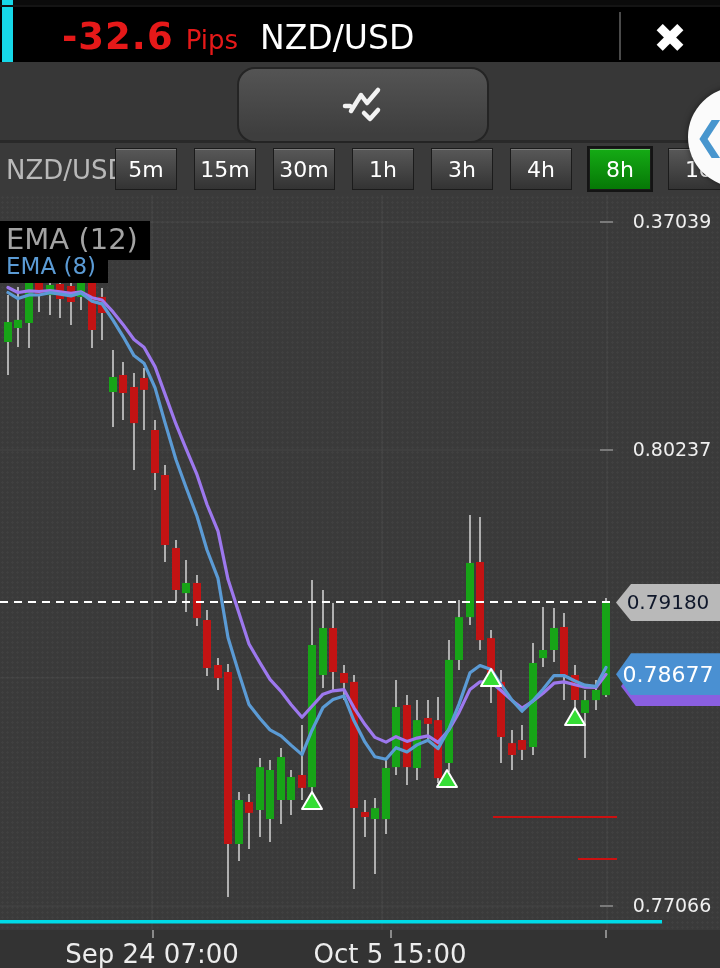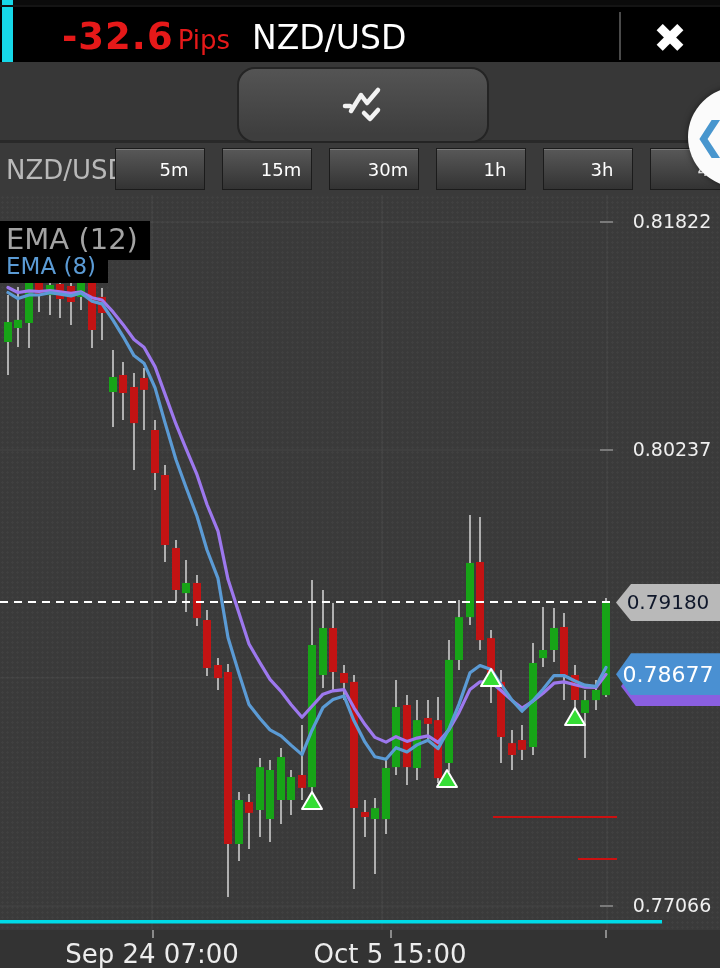--- a/index.html
+++ b/index.html
@@ -5,37 +5,37 @@
   html,body{margin:0;padding:0;background:#222;}
   .app{position:relative;width:720px;height:968px;background:#3a3a3a;overflow:hidden;
        font-family:"DejaVu Sans",sans-serif;}
   
   .topstrip{position:absolute;top:0;left:0;width:720px;height:7px;background:#0b0b0b;z-index:1;}
   .header{position:absolute;top:7px;left:0;width:720px;height:55px;background:#000;z-index:2;}
   .accent{position:absolute;left:2px;top:0;width:11px;height:62px;background:#16d8e8;z-index:2;}
   .hairline{position:absolute;left:0;top:5px;width:720px;height:2px;background:#141414;z-index:3;}
   .hgroup{position:absolute;left:62px;top:7px;height:55px;display:flex;align-items:baseline;z-index:4;padding-top:8px;box-sizing:border-box;}
   .pips-val{color:#e51919;font-size:37px;font-weight:bold;letter-spacing:1px;}
-  .pips-lbl{color:#e51919;font-size:26px;margin-left:4px;}
+  .pips-lbl{color:#e51919;font-size:26px;margin-left:12px;}
   .hsym{color:#fff;font-size:33px;margin-left:22px;}
   .hdivider{position:absolute;left:619px;top:12px;width:2px;height:48px;background:#4a4a4a;z-index:4;}
   .close-btn{position:absolute;left:638px;top:14px;width:64px;height:48px;color:#fff;font-size:40px;
              font-weight:bold;display:flex;align-items:center;justify-content:center;z-index:4;cursor:pointer;}
   
   .toolbar-zone{position:absolute;top:62px;left:0;width:720px;height:78px;background:#373737;
                 border-bottom:3px solid #292929;}
   .chart-type-button{position:absolute;left:237px;top:5px;width:248px;height:72px;border-radius:18px;
                 background:linear-gradient(#545454,#3e3e3e 90%);border:2px solid #242424;
                 display:flex;align-items:center;justify-content:center;cursor:pointer;}
   .tf-row{position:absolute;top:146px;left:0;width:720px;height:49px;}
   .tf-symbol{position:absolute;left:6px;top:9px;color:#b9b9b9;font-size:26px;}
   .tf-buttons{position:absolute;left:115px;top:2px;display:flex;gap:17px;}
   .tf-btn{width:60px;height:40px;border-radius:0;background:linear-gradient(#585858,#333);
-          border:1px solid #1b1b1b;color:#fff;font-size:18px;display:flex;align-items:center;
-          justify-content:center;box-shadow:inset 0 1px 0 rgba(255,255,255,.22);cursor:pointer;flex:none;padding-left:28px;}
+          border:1px solid #1b1b1b;color:#fff;font-size:22px;display:flex;align-items:center;
+          justify-content:center;box-shadow:inset 0 1px 0 rgba(255,255,255,.22);cursor:pointer;flex:none;}
   .tf-btn.selected{background:linear-gradient(#15ab15,#067806);box-shadow:inset 0 1px 0 rgba(255,255,255,.35),0 0 0 2px #141414;}
   .back-circle{position:absolute;left:688px;top:87px;width:100px;height:100px;border-radius:50%;
                background:#fbfbfb;z-index:6;box-shadow:0 0 6px rgba(0,0,0,.5);cursor:pointer;}
   .back-chevron{position:absolute;left:6px;top:27px;font-size:38px;color:#4896ce;font-weight:bold;}
   
   .chart{position:absolute;top:195px;left:0;width:720px;height:735px;
          background-image:radial-gradient(rgba(255,255,255,.032) 1px,transparent 1.3px);
          background-size:5px 5px;}
   #plot{position:absolute;left:0;top:0;}
   .legend{position:absolute;background:#000;padding:1px 12px 4px 6px;z-index:3;}
@@ -236,21 +236,21 @@
         <rect x="0" y="725" width="662" height="3.5" fill="#00dce8"></rect>
         <line x1="600" x2="613" y1="27.0" y2="27.0" stroke="#7a7a7a" stroke-width="2"></line>
         <line x1="600" x2="613" y1="255.0" y2="255.0" stroke="#7a7a7a" stroke-width="2"></line>
         <line x1="600" x2="613" y1="711.0" y2="711.0" stroke="#7a7a7a" stroke-width="2"></line>
       </svg>
     <div class="legend l12">EMA (12)</div>
     <div class="legend l8">EMA (8)</div>
     <div class="tag purple" id="tagPurple" style="top: 471.323px;"></div>
     <div class="tag gray" id="tagGray" style="top: 388.98px;">0.79180</div>
     <div class="tag blue" id="tagBlue" style="top: 458.323px;">0.78677</div>
-  <div class="axis-price" style="top: 15px;">0.81822</div>
+  <div class="axis-price" style="top: 15px;">0.37039</div>
       <div class="axis-price" style="top: 242.959px;">0.80237</div>
       <div class="axis-price" style="top: 699.021px;">0.77066</div>
     </div>
 
   <div class="xaxis" id="xaxis">
       <div class="xtick" style="left: 152px;"></div>
       <div class="xlabel" style="left: 152px;">Sep 24 07:00</div>
       <div class="xtick" style="left: 390px;"></div>
       <div class="xlabel" style="left: 390px;">Oct 5 15:00</div>
       <div class="xtick" style="left: 605px;"></div>

